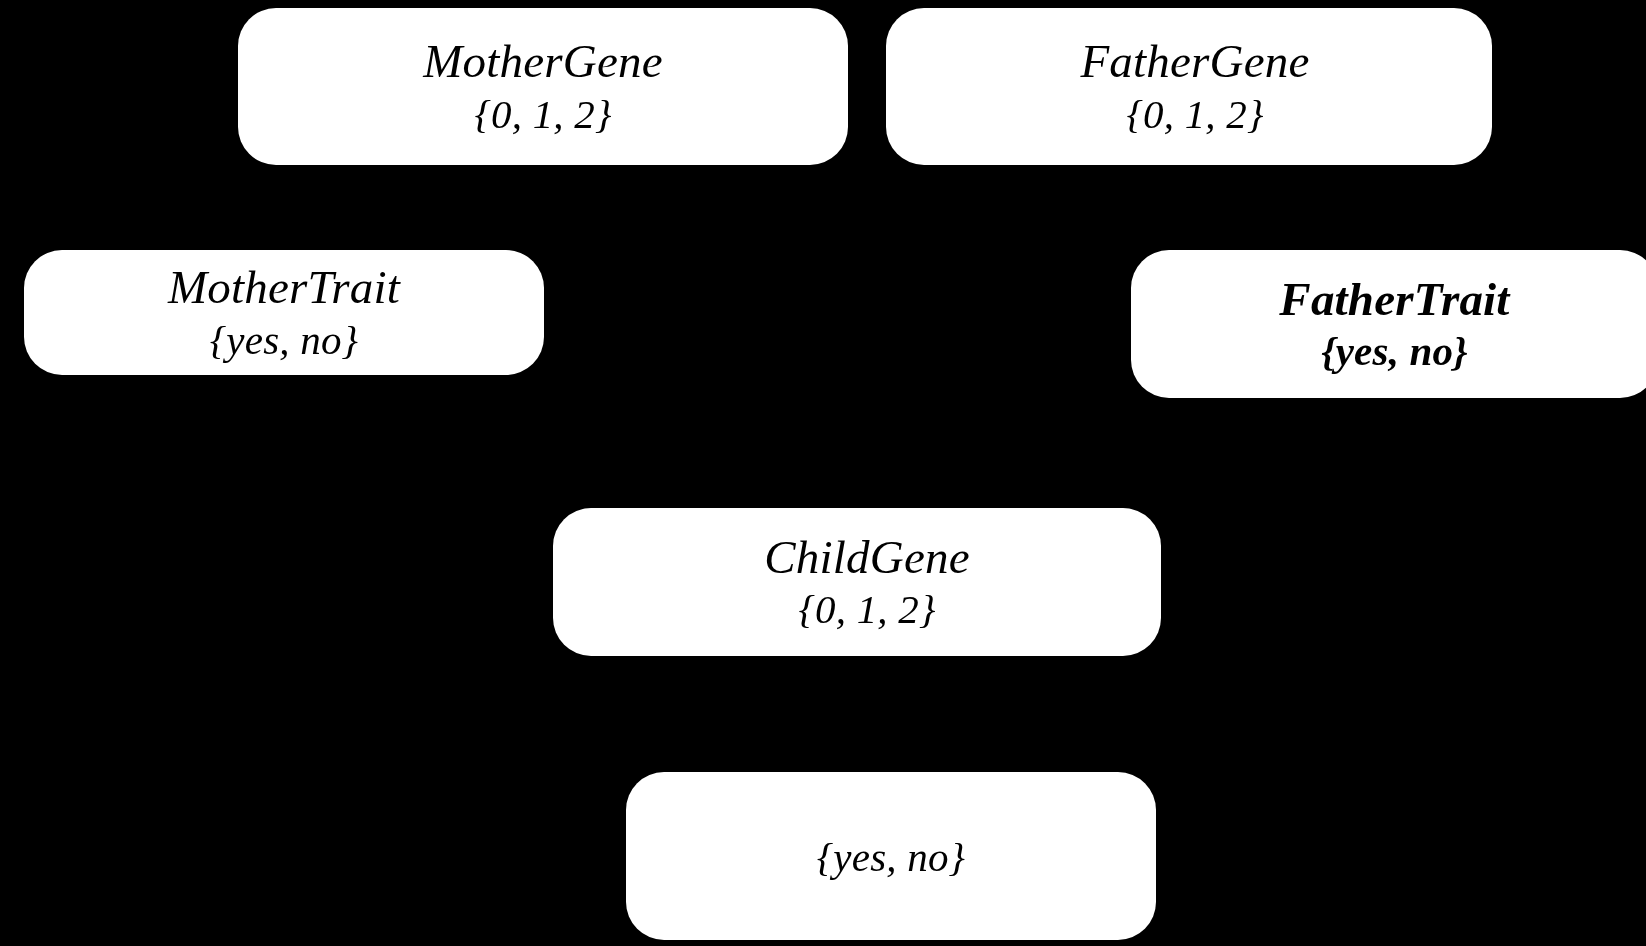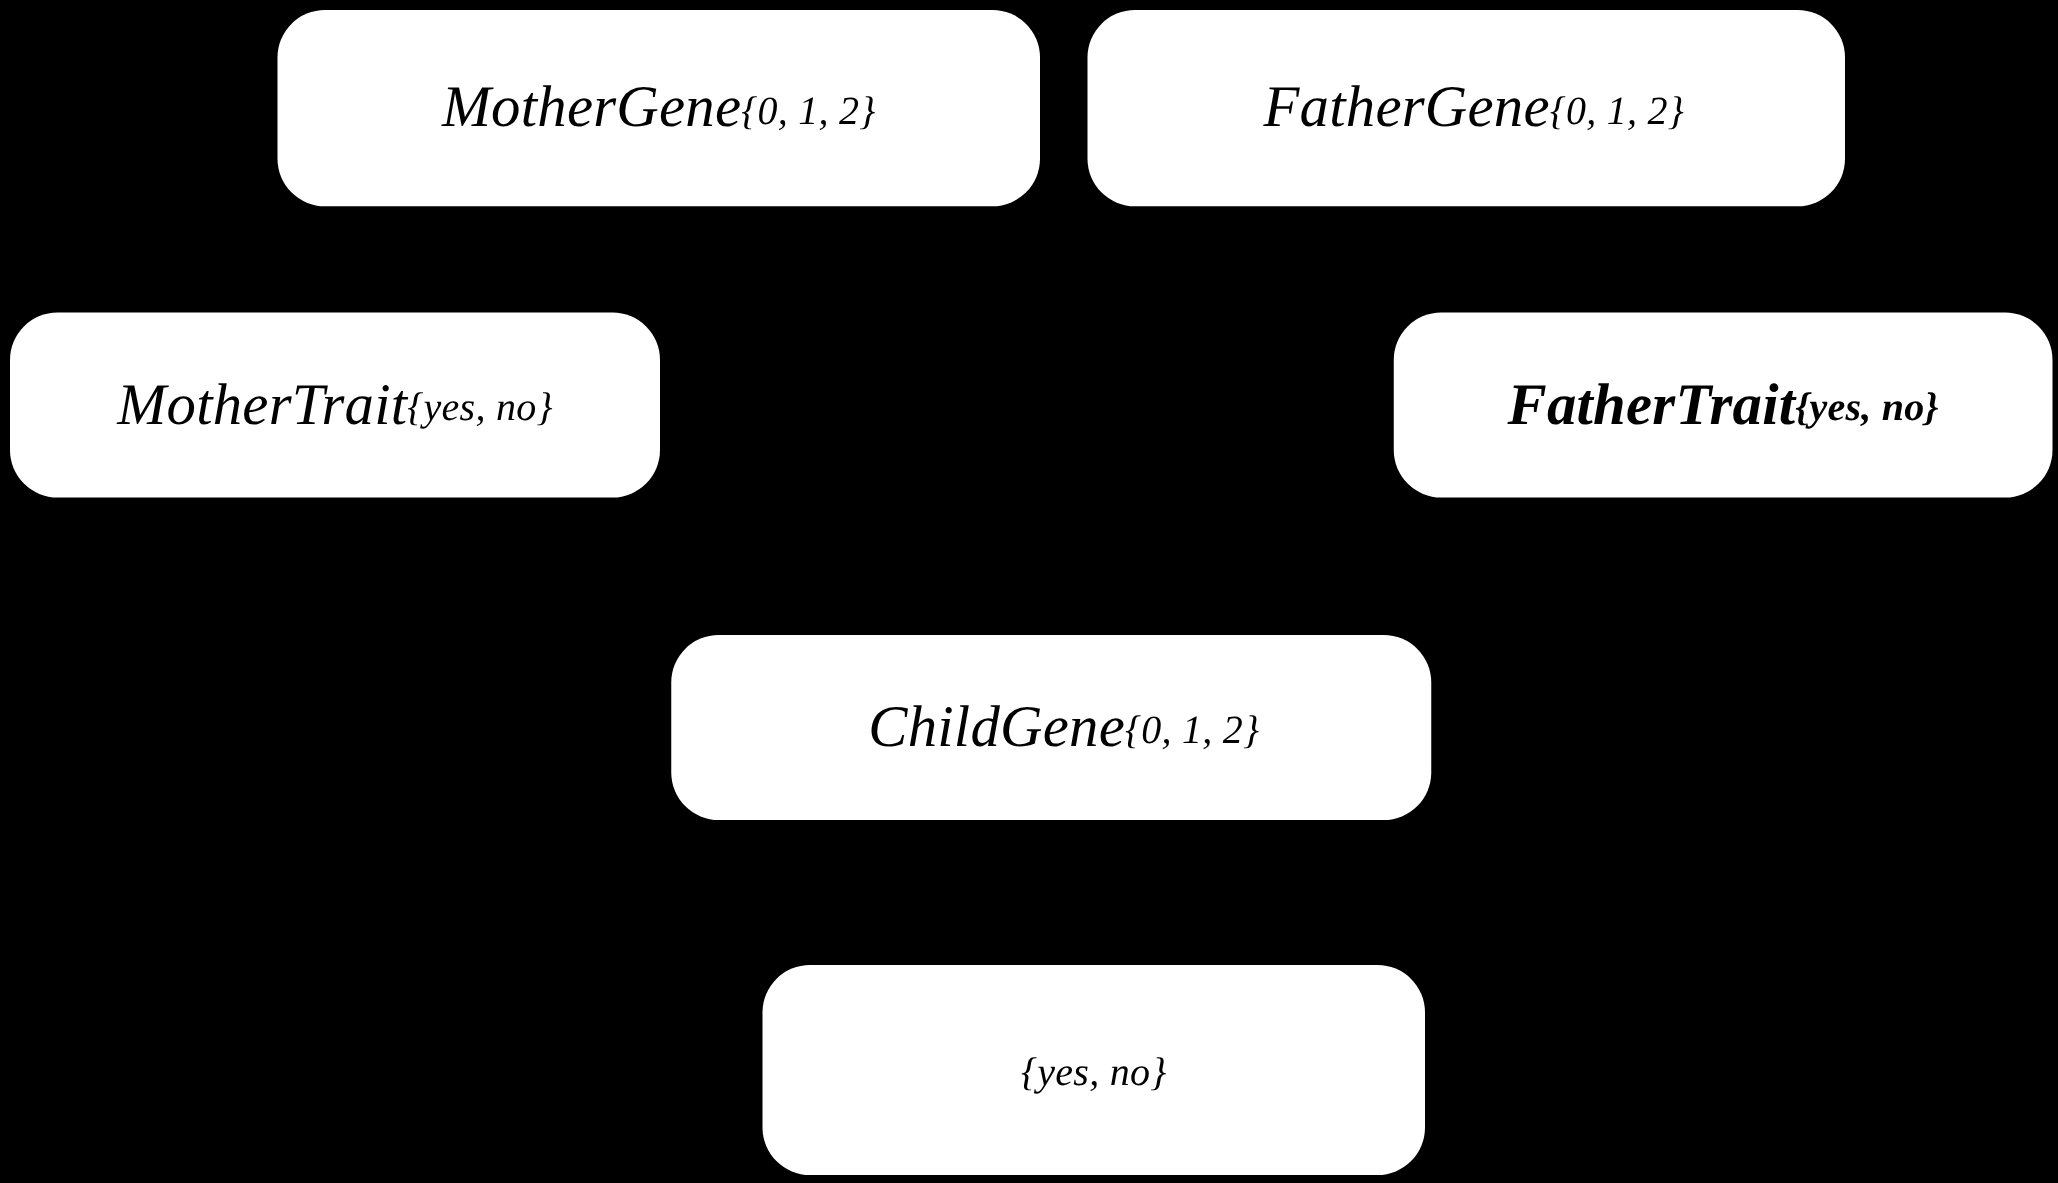--- a/index.html
+++ b/index.html
@@ -15,45 +15,46 @@
     background: #000000;
     overflow: hidden;
     font-family: "Liberation Serif", "DejaVu Serif", serif;
   }
   .node {
     position: absolute;
     background: #ffffff;
     color: #000000;
     border-radius: 38px;
     display: flex;
-    flex-direction: row;
+    flex-direction: column;
     align-items: center;
     justify-content: center;
     text-align: center;
     font-style: italic;
     line-height: 1.12;
     box-sizing: border-box;
     overflow: hidden;
+    margin-left: 16px;
   }
   .node .node-name {
     font-size: 47px;
     letter-spacing: 0.2px;
     white-space: nowrap;
   }
   .node .node-domain {
-    font-size: 32px;
+    font-size: 41px;
     letter-spacing: 0.2px;
     white-space: nowrap;
     margin-top: 4px;
   }
 
   
   #node-mother-gene  { left: 222px; top: 8px;   width: 610px; height: 157px; }
   #node-father-gene  { left: 870px; top: 8px;   width: 606px; height: 157px; padding-left: 12px; }
-  #node-mother-trait { left: 8px;   top: 250px; width: 520px; height: 148px; }
+  #node-mother-trait { left: 8px;   top: 250px; width: 520px; height: 125px; }
   #node-father-trait { left: 1115px;top: 250px; width: 527px; height: 148px; font-weight: bold; }
   #node-child-gene   { left: 537px; top: 508px; width: 608px; height: 148px; padding-left: 20px; }
   #node-child-trait  { left: 610px; top: 772px; width: 530px; height: 168px; }
 </style>
 </head>
 <body>
 
 <div id="canvas">
 
   <div class="node" id="node-mother-gene">

